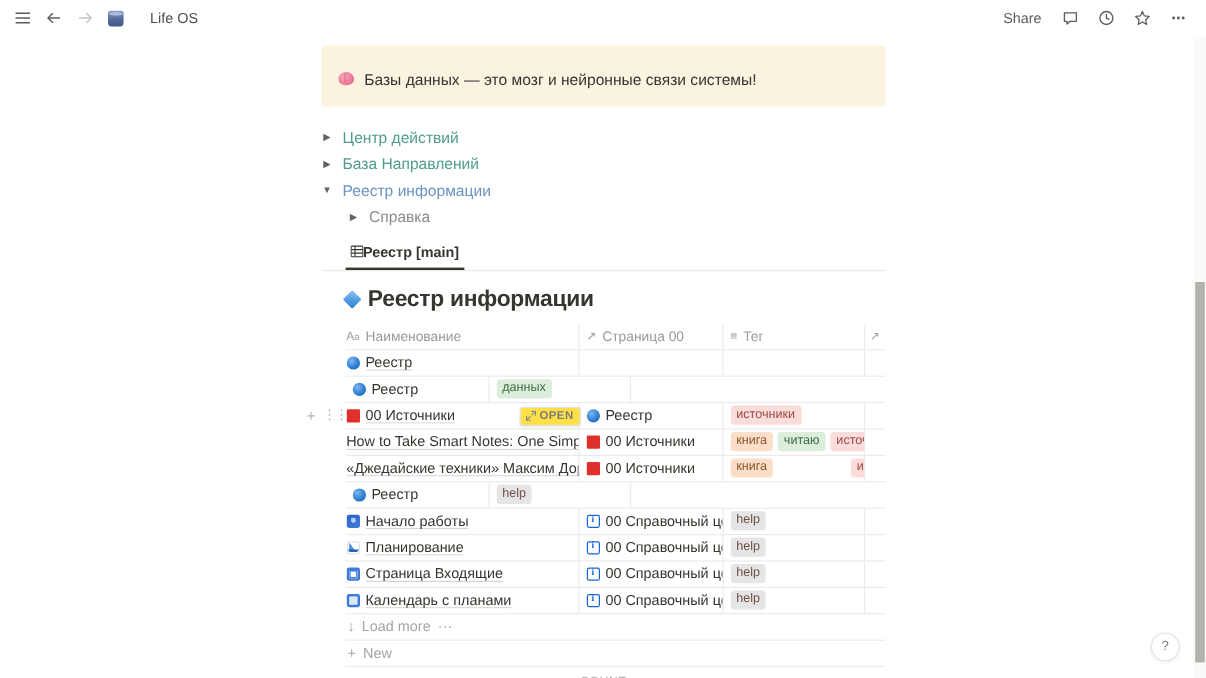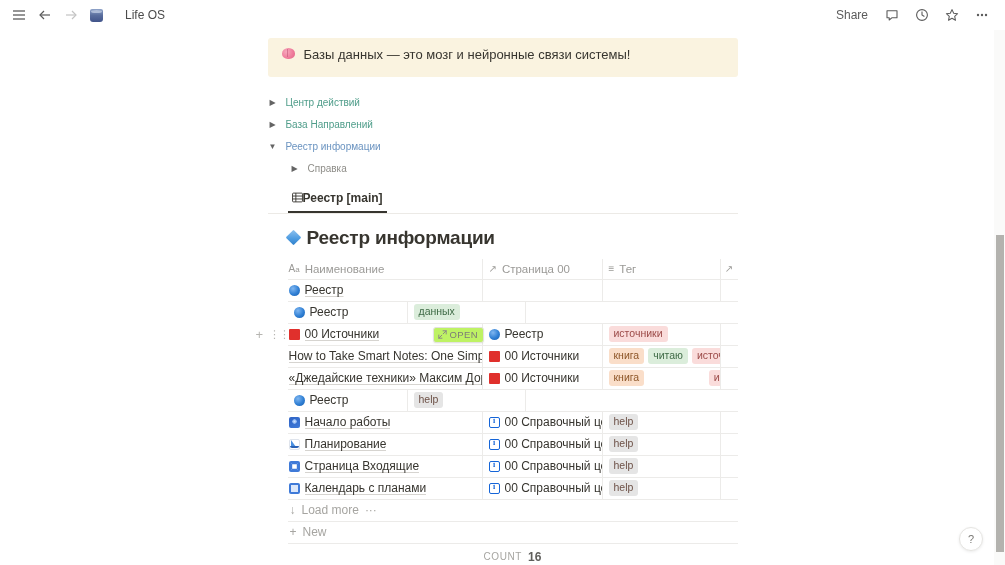--- a/index.html
+++ b/index.html
@@ -67,21 +67,21 @@
     margin:0 auto;
     padding-top:8px;
   }
 
   
   .callout{
     background:#faf3e0;
     border-radius:3px;
     display:flex; align-items:flex-start;
     gap:9px;
-    padding:8px 14px 13px 14px;
+    padding:20px 14px 13px 14px;
     margin-bottom:14px;
   }
   .brain{
     width:13px;height:11px;flex:none;margin-top:2px;
     border-radius:55% 55% 50% 50%;
     background:radial-gradient(circle at 35% 35%, #f7a8bd 0%, #ef7d9c 55%, #e16287 100%);
     position:relative;
   }
   .brain:after{
     content:""; position:absolute; left:5px; top:1px; width:1px; height:8px;
@@ -98,21 +98,21 @@
     padding:0;
   }
   .toggle + .toggle{ margin-top:0px; }
   .tg-wrap{ padding:1px 0; }
   .tri{
     width:10px; flex:none; text-align:center;
     font-size:8px; color:#646464; line-height:1;
   }
   .tri.closed:before{ content:"\25B6"; }
   .tri.open:before{ content:"\25BC"; }
-  .tg-label{ font-size:10px; }
+  .tg-label{ font-size:13px; }
   .tg-green{ color:#4f9d8a; }
   .tg-blue{ color:#6a93c0; }
   .tg-gray{ color:#8e8d88; }
   .tg-indent{ margin-left:22px; }
 
   
   .dbtabs{
     margin-top:9px;
     border-bottom:1px solid #eceae6;
     display:flex;
@@ -262,24 +262,25 @@
   .tag-orange{ background:#fadec9; color:#8d5628; }
   .tag-purple{ background:#fef9c3; color:#8a4d7b;margin-top:39px; }
   .tag-brown { background:#e5e5e5; color:#6d5147; }
 
   
   .openbtn{
     position:absolute; left:145px; top:3px;
     height:16px;
     display:flex; align-items:center; gap:3px;
     border:1px solid #e3e2e0; border-radius:3px;
-    background:#bef264;
+    background:#fde047;
     padding:0 5px 0 4px;
     font-size:9.5px; letter-spacing:.4px; color:#7d7c78;
     box-shadow:0 1px 2px rgba(15,15,15,.06);
+    font-weight:bold;
   }
   .rowctl{
     position:absolute; left:-32px; top:0; height:22px;
     display:flex; align-items:center; gap:6px;
     color:#b6b5b1;
   }
   .rowctl .plus{ font-size:13px; line-height:1; }
   .rowctl .grip{ font-size:11px; line-height:1; letter-spacing:-1px; }
 
   

